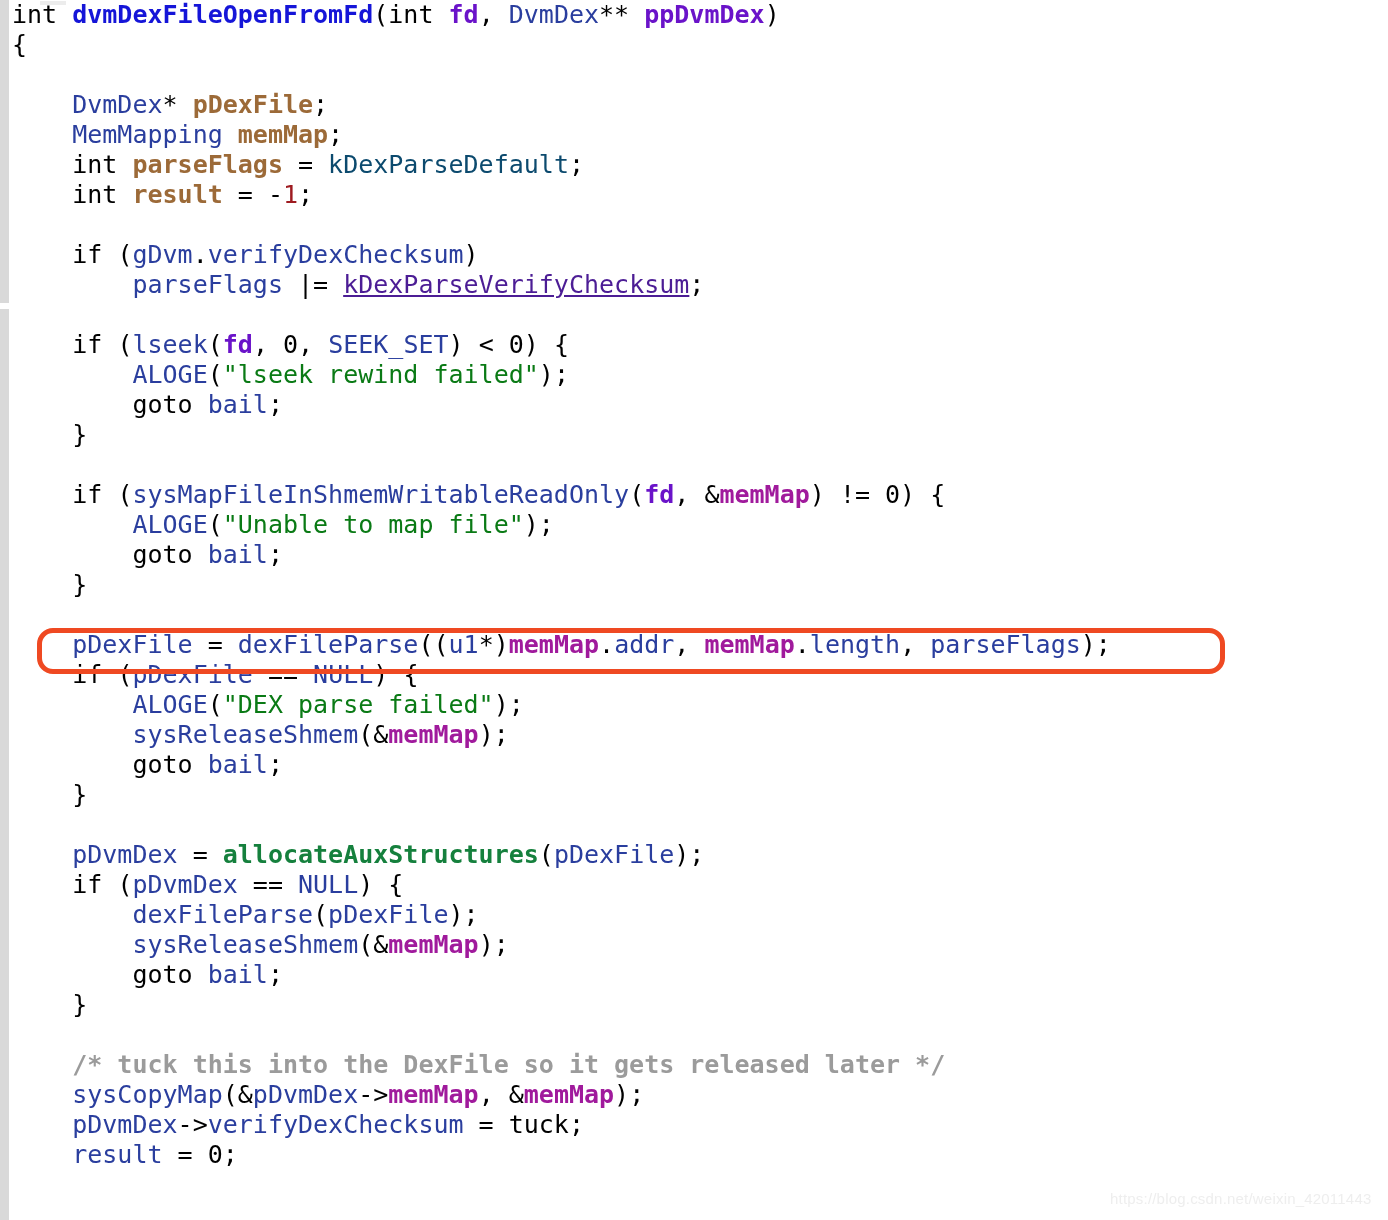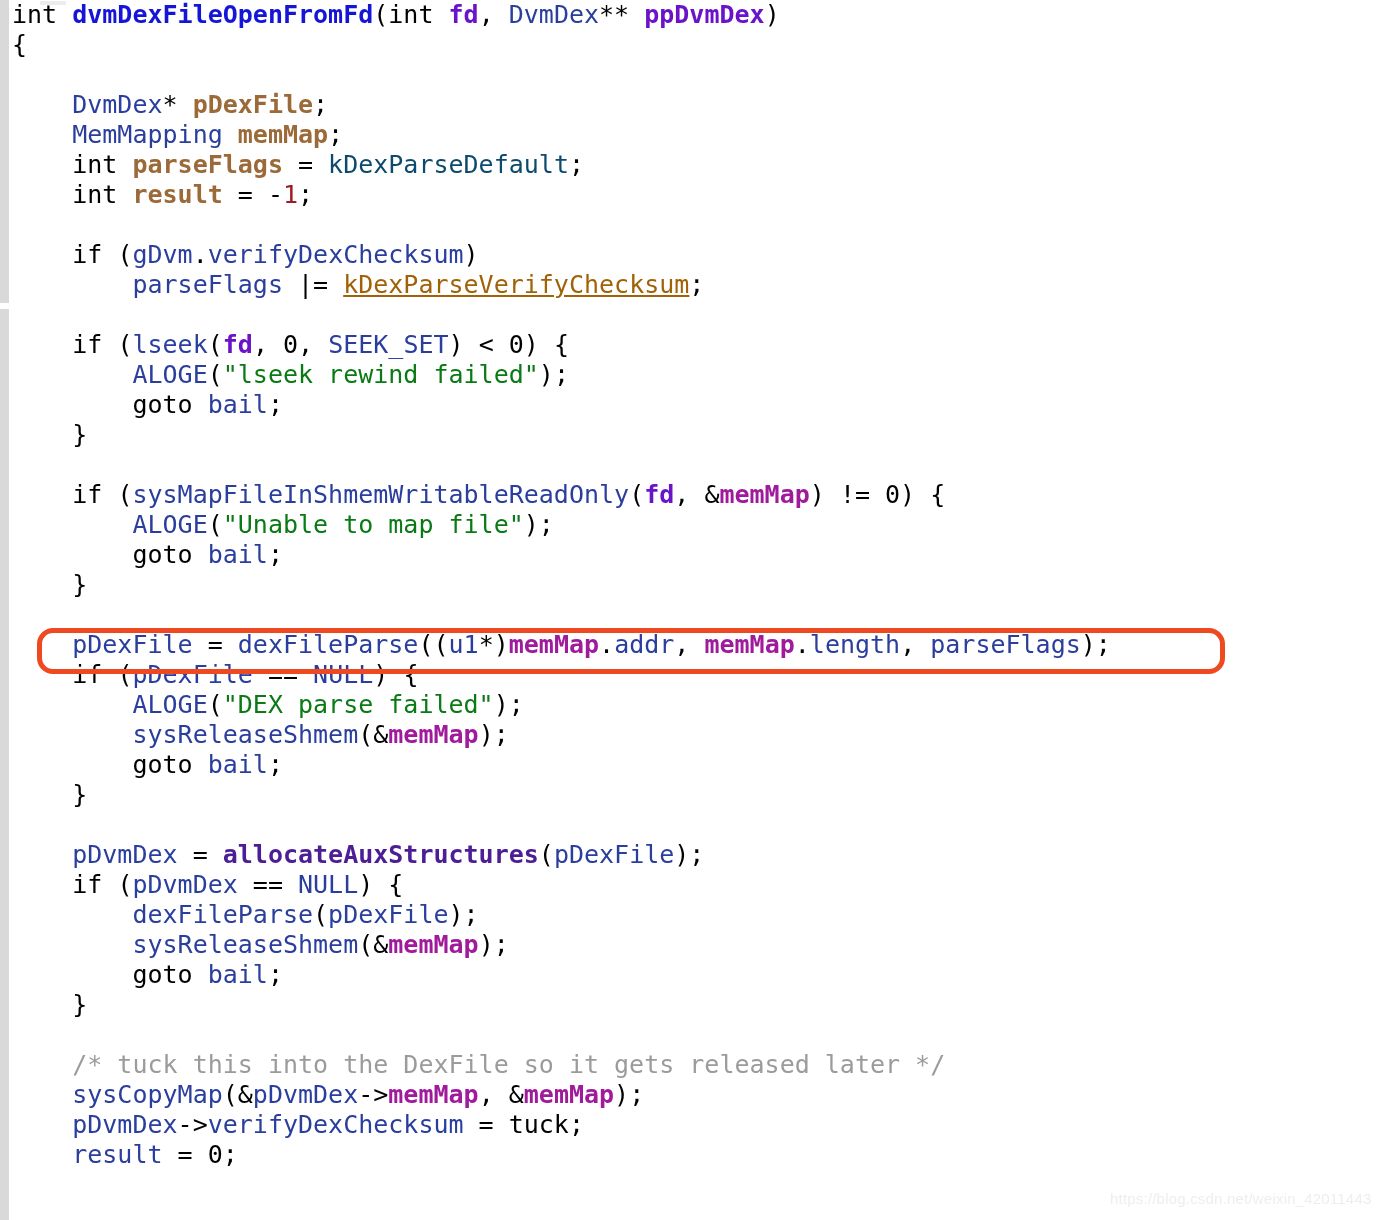--- a/index.html
+++ b/index.html
@@ -68,21 +68,21 @@
   .kw      { color: #000000; font-weight: normal; }            
   .type    { color: #2a3e9e; font-weight: normal; }          
   .fn      { color: #1515d8; font-weight: bold; }            
   .fnpur   { color: #6d1f8e; font-weight: bold; }            
   .id      { color: #2a3e9e; }                               
   .decl    { color: #9c6a38; font-weight: bold; }            
   .param   { color: #6a13c9; font-weight: bold; }            
   .field   { color: #a01a9c; font-weight: bold; }            
   .str     { color: #0a7a15; }                               
   .num     { color: #9e1b20; }                               
-  .cmt     { color: #9b9b9b; }                               
+  .cmt     { color: #9b9b9b; font-weight: bold; }                               
   .punct   { color: #000000; }
   .und     { text-decoration: underline; }
 
   
   #highlight-box {
     position: absolute;
     left: 37px;
     top: 628px;
     width: 1188px;
     height: 46px;
@@ -118,40 +118,40 @@
 <div id="code">
     <div class="line"><span class="kw" style="color: rgb(0, 0, 0);">int</span><span class="punct"> </span><span class="fn" style="color: rgb(21, 21, 216);">dvmDexFileOpenFromFd</span><span class="punct">(</span><span class="kw" style="color: rgb(0, 0, 0);">int</span><span class="punct"> </span><span class="param" style="color: rgb(106, 19, 201);">fd</span><span class="punct">, </span><span class="type" style="color: rgb(42, 62, 158);">DvmDex</span><span class="punct">** </span><span class="param" style="color: rgb(106, 19, 201);">ppDvmDex</span><span class="punct">)</span></div>
     <div class="line"><span class="punct">{</span></div>
     <div class="line blank">&nbsp;</div>
     <div class="line"><span class="punct">    </span><span class="type" style="color: rgb(42, 62, 158);">DvmDex</span><span class="punct">* </span><span class="decl" style="color: rgb(156, 106, 56);">pDexFile</span><span class="punct">;</span></div>
     <div class="line"><span class="punct">    </span><span class="type" style="color: rgb(42, 62, 158);">MemMapping</span><span class="punct"> </span><span class="decl" style="color: rgb(156, 106, 56);">memMap</span><span class="punct">;</span></div>
     <div class="line"><span class="punct">    </span><span class="kw" style="color: rgb(0, 0, 0);">int</span><span class="punct"> </span><span class="decl" style="color: rgb(156, 106, 56);">parseFlags</span><span class="punct"> = </span><span class="id" style="color: #0c4a6e;">kDexParseDefault</span><span class="punct">;</span></div>
     <div class="line"><span class="punct">    </span><span class="kw" style="color: rgb(0, 0, 0);">int</span><span class="punct"> </span><span class="decl" style="color: rgb(156, 106, 56);">result</span><span class="punct"> = -</span><span class="num" style="color: rgb(158, 27, 32);">1</span><span class="punct">;</span></div>
     <div class="line blank">&nbsp;</div>
     <div class="line"><span class="punct">    </span><span class="kw" style="color: rgb(0, 0, 0);">if</span><span class="punct"> (</span><span class="id" style="color: rgb(42, 62, 158);">gDvm</span><span class="punct">.</span><span class="id" style="color: rgb(42, 62, 158);">verifyDexChecksum</span><span class="punct">)</span></div>
-    <div class="line"><span class="punct">        </span><span class="id" style="color: rgb(42, 62, 158);">parseFlags</span><span class="punct"> |= </span><span class="id und" style="color: #a16207;">kDexParseVerifyChecksum</span><span class="punct">;</span></div>
+    <div class="line"><span class="punct">        </span><span class="id" style="color: rgb(42, 62, 158);">parseFlags</span><span class="punct"> |= </span><span class="id und" style="color: #4c1d95;">kDexParseVerifyChecksum</span><span class="punct">;</span></div>
     <div class="line blank">&nbsp;</div>
     <div class="line"><span class="punct">    </span><span class="kw" style="color: rgb(0, 0, 0);">if</span><span class="punct"> (</span><span class="id" style="color: rgb(42, 62, 158);">lseek</span><span class="punct">(</span><span class="param" style="color: rgb(106, 19, 201);">fd</span><span class="punct">, </span><span class="punct">0</span><span class="punct">, </span><span class="id" style="color: rgb(42, 62, 158);">SEEK_SET</span><span class="punct">) &lt; </span><span class="punct">0</span><span class="punct">) {</span></div>
     <div class="line"><span class="punct">        </span><span class="id" style="color: rgb(42, 62, 158);">ALOGE</span><span class="punct">(</span><span class="str" style="color: rgb(10, 122, 21);">"lseek rewind failed"</span><span class="punct">);</span></div>
     <div class="line"><span class="punct">        </span><span class="kw" style="color: rgb(0, 0, 0);">goto</span><span class="punct"> </span><span class="id" style="color: rgb(42, 62, 158);">bail</span><span class="punct">;</span></div>
     <div class="line"><span class="punct">    </span><span class="punct">}</span></div>
     <div class="line blank">&nbsp;</div>
     <div class="line"><span class="punct">    </span><span class="kw" style="color: rgb(0, 0, 0);">if</span><span class="punct"> (</span><span class="id" style="color: rgb(42, 62, 158);">sysMapFileInShmemWritableReadOnly</span><span class="punct">(</span><span class="param" style="color: rgb(106, 19, 201);">fd</span><span class="punct">, &amp;</span><span class="field" style="color: rgb(160, 26, 156);">memMap</span><span class="punct">) != </span><span class="punct">0</span><span class="punct">) {</span></div>
     <div class="line"><span class="punct">        </span><span class="id" style="color: rgb(42, 62, 158);">ALOGE</span><span class="punct">(</span><span class="str" style="color: rgb(10, 122, 21);">"Unable to map file"</span><span class="punct">);</span></div>
     <div class="line"><span class="punct">        </span><span class="kw" style="color: rgb(0, 0, 0);">goto</span><span class="punct"> </span><span class="id" style="color: rgb(42, 62, 158);">bail</span><span class="punct">;</span></div>
     <div class="line"><span class="punct">    </span><span class="punct">}</span></div>
     <div class="line blank">&nbsp;</div>
     <div class="line"><span class="punct">    </span><span class="id" style="color: rgb(42, 62, 158);">pDexFile</span><span class="punct"> = </span><span class="id" style="color: rgb(42, 62, 158);">dexFileParse</span><span class="punct">((</span><span class="id" style="color: rgb(42, 62, 158);">u1</span><span class="punct">*)</span><span class="field" style="color: rgb(160, 26, 156);">memMap</span><span class="punct">.</span><span class="id" style="color: rgb(42, 62, 158);">addr</span><span class="punct">, </span><span class="field" style="color: rgb(160, 26, 156);">memMap</span><span class="punct">.</span><span class="id" style="color: rgb(42, 62, 158);">length</span><span class="punct">, </span><span class="id" style="color: rgb(42, 62, 158);">parseFlags</span><span class="punct">);</span></div>
     <div class="line"><span class="punct">    </span><span class="kw" style="color: rgb(0, 0, 0);">if</span><span class="punct"> (</span><span class="id" style="color: rgb(42, 62, 158);">pDexFile</span><span class="punct"> == </span><span class="id" style="color: rgb(42, 62, 158);">NULL</span><span class="punct">) {</span></div>
     <div class="line"><span class="punct">        </span><span class="id" style="color: rgb(42, 62, 158);">ALOGE</span><span class="punct">(</span><span class="str" style="color: rgb(10, 122, 21);">"DEX parse failed"</span><span class="punct">);</span></div>
     <div class="line"><span class="punct">        </span><span class="id" style="color: rgb(42, 62, 158);">sysReleaseShmem</span><span class="punct">(&amp;</span><span class="field" style="color: rgb(160, 26, 156);">memMap</span><span class="punct">);</span></div>
     <div class="line"><span class="punct">        </span><span class="kw" style="color: rgb(0, 0, 0);">goto</span><span class="punct"> </span><span class="id" style="color: rgb(42, 62, 158);">bail</span><span class="punct">;</span></div>
     <div class="line"><span class="punct">    </span><span class="punct">}</span></div>
     <div class="line blank">&nbsp;</div>
-    <div class="line"><span class="punct">    </span><span class="id" style="color: rgb(42, 62, 158);">pDvmDex</span><span class="punct"> = </span><span class="fnpur" style="color: #4c1d95;">allocateAuxStructures</span><span class="punct">(</span><span class="id" style="color: rgb(42, 62, 158);">pDexFile</span><span class="punct">);</span></div>
+    <div class="line"><span class="punct">    </span><span class="id" style="color: rgb(42, 62, 158);">pDvmDex</span><span class="punct"> = </span><span class="fnpur" style="color: #15803d;">allocateAuxStructures</span><span class="punct">(</span><span class="id" style="color: rgb(42, 62, 158);">pDexFile</span><span class="punct">);</span></div>
     <div class="line"><span class="punct">    </span><span class="kw" style="color: rgb(0, 0, 0);">if</span><span class="punct"> (</span><span class="id" style="color: rgb(42, 62, 158);">pDvmDex</span><span class="punct"> == </span><span class="id" style="color: rgb(42, 62, 158);">NULL</span><span class="punct">) {</span></div>
     <div class="line"><span class="punct">        </span><span class="id" style="color: rgb(42, 62, 158);">dexFileParse</span><span class="punct">(</span><span class="id" style="color: rgb(42, 62, 158);">pDexFile</span><span class="punct">);</span></div>
     <div class="line"><span class="punct">        </span><span class="id" style="color: rgb(42, 62, 158);">sysReleaseShmem</span><span class="punct">(&amp;</span><span class="field" style="color: rgb(160, 26, 156);">memMap</span><span class="punct">);</span></div>
     <div class="line"><span class="punct">        </span><span class="kw" style="color: rgb(0, 0, 0);">goto</span><span class="punct"> </span><span class="id" style="color: rgb(42, 62, 158);">bail</span><span class="punct">;</span></div>
     <div class="line"><span class="punct">    </span><span class="punct">}</span></div>
     <div class="line blank">&nbsp;</div>
     <div class="line"><span class="punct">    </span><span class="cmt" style="color: rgb(155, 155, 155);">/* tuck this into the DexFile so it gets released later */</span></div>
     <div class="line"><span class="punct">    </span><span class="id" style="color: rgb(42, 62, 158);">sysCopyMap</span><span class="punct">(&amp;</span><span class="id" style="color: rgb(42, 62, 158);">pDvmDex</span><span class="punct">-&gt;</span><span class="field" style="color: rgb(160, 26, 156);">memMap</span><span class="punct">, &amp;</span><span class="field" style="color: rgb(160, 26, 156);">memMap</span><span class="punct">);</span></div>
     <div class="line"><span class="punct">    </span><span class="id" style="color: rgb(42, 62, 158);">pDvmDex</span><span class="punct">-&gt;</span><span class="id" style="color: rgb(42, 62, 158);">verifyDexChecksum</span><span class="punct"> = </span><span class="kw" style="color: rgb(0, 0, 0);">tuck</span><span class="punct">;</span></div>
     <div class="line"><span class="punct">    </span><span class="id" style="color: rgb(42, 62, 158);">result</span><span class="punct"> = </span><span class="punct">0</span><span class="punct">;</span></div>

